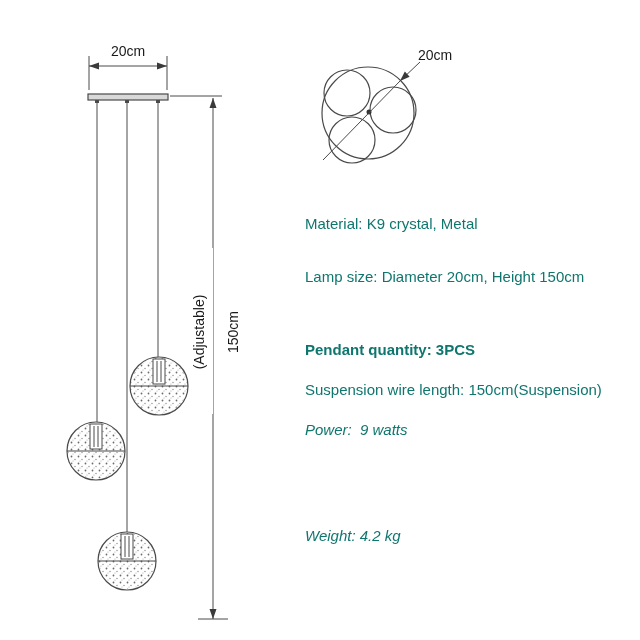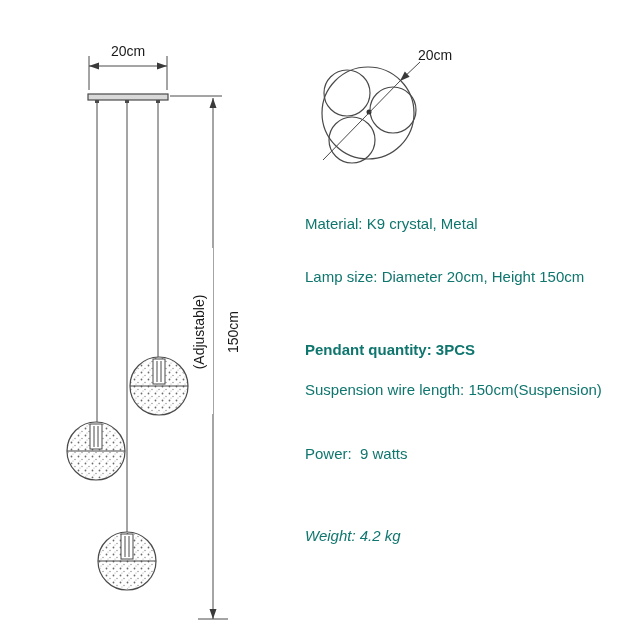--- a/index.html
+++ b/index.html
@@ -47,21 +47,21 @@
     left: 305px;
     font-size: 15px;
     color: #0f766e;
     white-space: pre;
   }
   .s0 { top: 215px; }
   .s1 { top: 268px; }
   .s2 { top: 299px; }
   .s3 { top: 341px; font-weight: bold; }
   .s4 { top: 381px; }
-  .s5 { top: 445px; }
+  .s5 { top: 421px; font-style: italic; }
   .s6 { top: 527px; font-style: italic; }
 </style>
 </head>
 <body>
 
 <div class="canvas">
 
   <svg class="diagram-svg" viewBox="0 0 640 640">
     <defs>
       <pattern id="dots" patternUnits="userSpaceOnUse" width="7" height="7">

